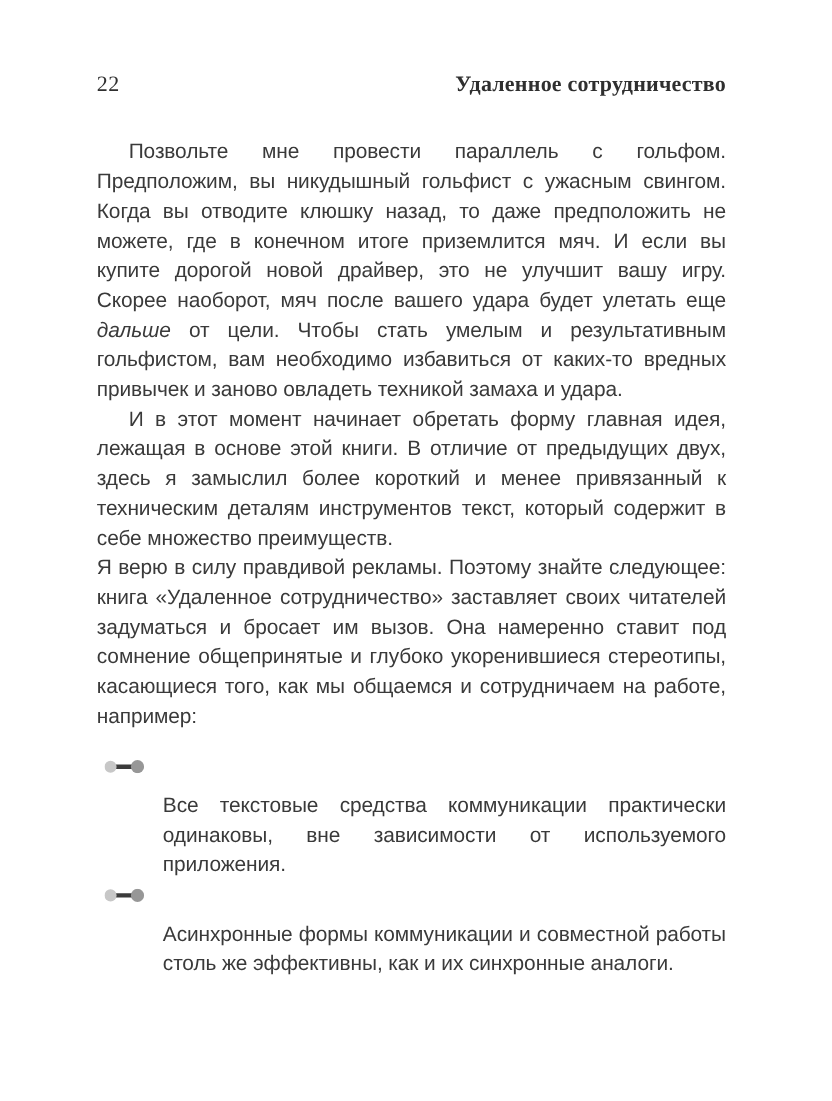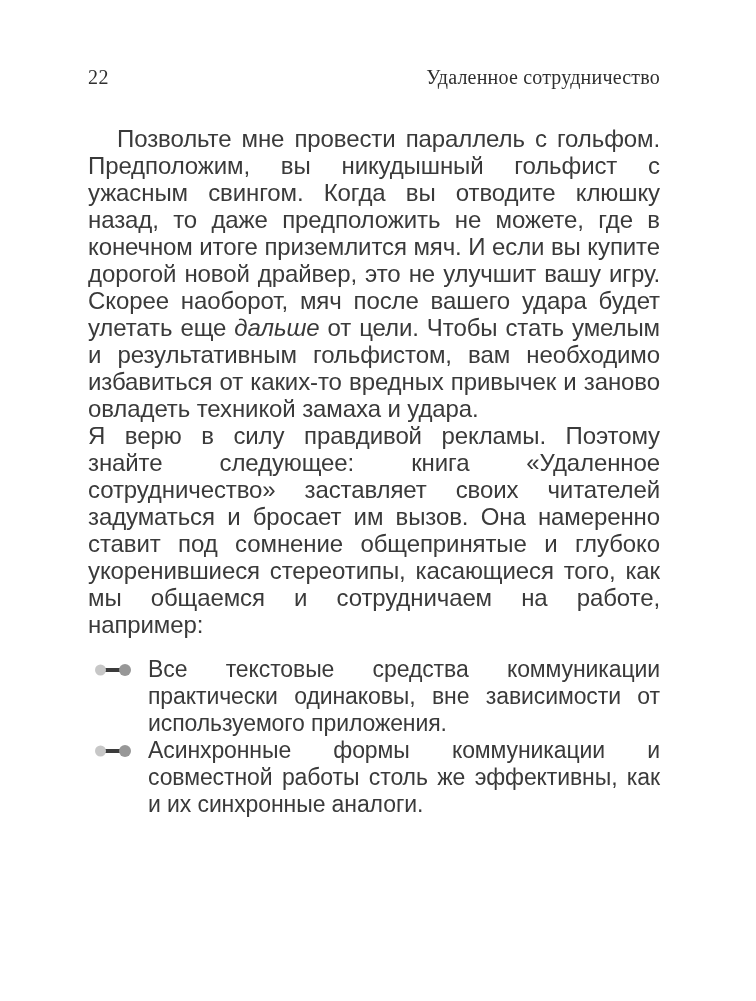--- a/index.html
+++ b/index.html
@@ -26,26 +26,26 @@
     color: #2f2f2f;
     margin-bottom: 36px;
   }
   .page-number {
     font-size: 20px;
     font-weight: 400;
     letter-spacing: 0.5px;
   }
   .running-title {
     font-size: 20px;
-    font-weight: 400;
+    font-weight: 700;
     letter-spacing: 0.2px;
   }
   .para {
     margin: 0;
-    font-size: 24px;
+    font-size: 19px;
     line-height: 27px;
     text-align: justify;
     letter-spacing: -0.1px;
     hyphens: auto;
   }
   .para.indent { text-indent: 29px; }
   .italic-word { font-style: italic; }
   .section-heading {
     margin: 18px 0 12px 0;
     font-family: "DejaVu Sans", sans-serif;
@@ -70,43 +70,45 @@
     width: 36px;
     height: 12px;
     margin: 8px 17px 0 7px;
   }
   .bullet-icon svg { display: block; }
   .circle-left  { fill: #c7c7c7; }
   .circle-right { fill: #979797; }
   .bar          { fill: #3b3b3b; }
   .bullet-text {
     flex: 1;
-    font-size: 23px;
+    font-size: 19px;
     line-height: 27px;
     text-align: justify;
     letter-spacing: -0.1px;
     hyphens: auto;
+    margin-top: 36px;
   }
 </style>
 </head>
 <body>
 
 <div class="book-page">
 
   <div class="running-head">
     <span class="page-number">22</span>
     <span class="running-title">Удаленное сотрудничество</span>
   </div>
 
   <p class="para indent">
     <span>Позвольте мне провести параллель с гольфом. Предположим, вы никудышный гольфист с ужасным свингом. Когда вы отводите клюшку назад, то даже предположить не можете, где в конечном итоге приземлится мяч. И если вы купите дорогой новой драйвер, это не улучшит вашу игру. Скорее наоборот, мяч после вашего удара будет улетать еще</span>
     <span class="italic-word">дальше</span>
     <span>от цели. Чтобы стать умелым и результативным гольфистом, вам необходимо избавиться от каких-то вредных привычек и заново овладеть техникой замаха и удара.</span>
   </p>
 
+  <p class="para indent">И в этот момент начинает обретать форму главная идея, лежащая в основе этой книги. В отличие от предыдущих двух, здесь я замыслил более короткий и менее привязанный к техническим деталям инструментов текст, который содержит в себе множество преимуществ.</p>
 
 
   <p class="para">Я верю в силу правдивой рекламы. Поэтому знайте следующее: книга «Удаленное сотрудничество» заставляет своих читателей задуматься и бросает им вызов. Она намеренно ставит под сомнение общепринятые и глубоко укоренившиеся стереотипы, касающиеся того, как мы общаемся и сотрудничаем на работе, например:</p>
 
   <ul class="bullet-list">
     <li class="bullet-item">
       <span class="bullet-icon">
         <svg width="36" height="12" viewBox="0 0 36 12" xmlns="http://www.w3.org/2000/svg">
           <rect class="bar" x="6" y="4" width="24" height="4" rx="2"></rect>
           <circle class="circle-left" cx="5.5" cy="6" r="5.5"></circle>

